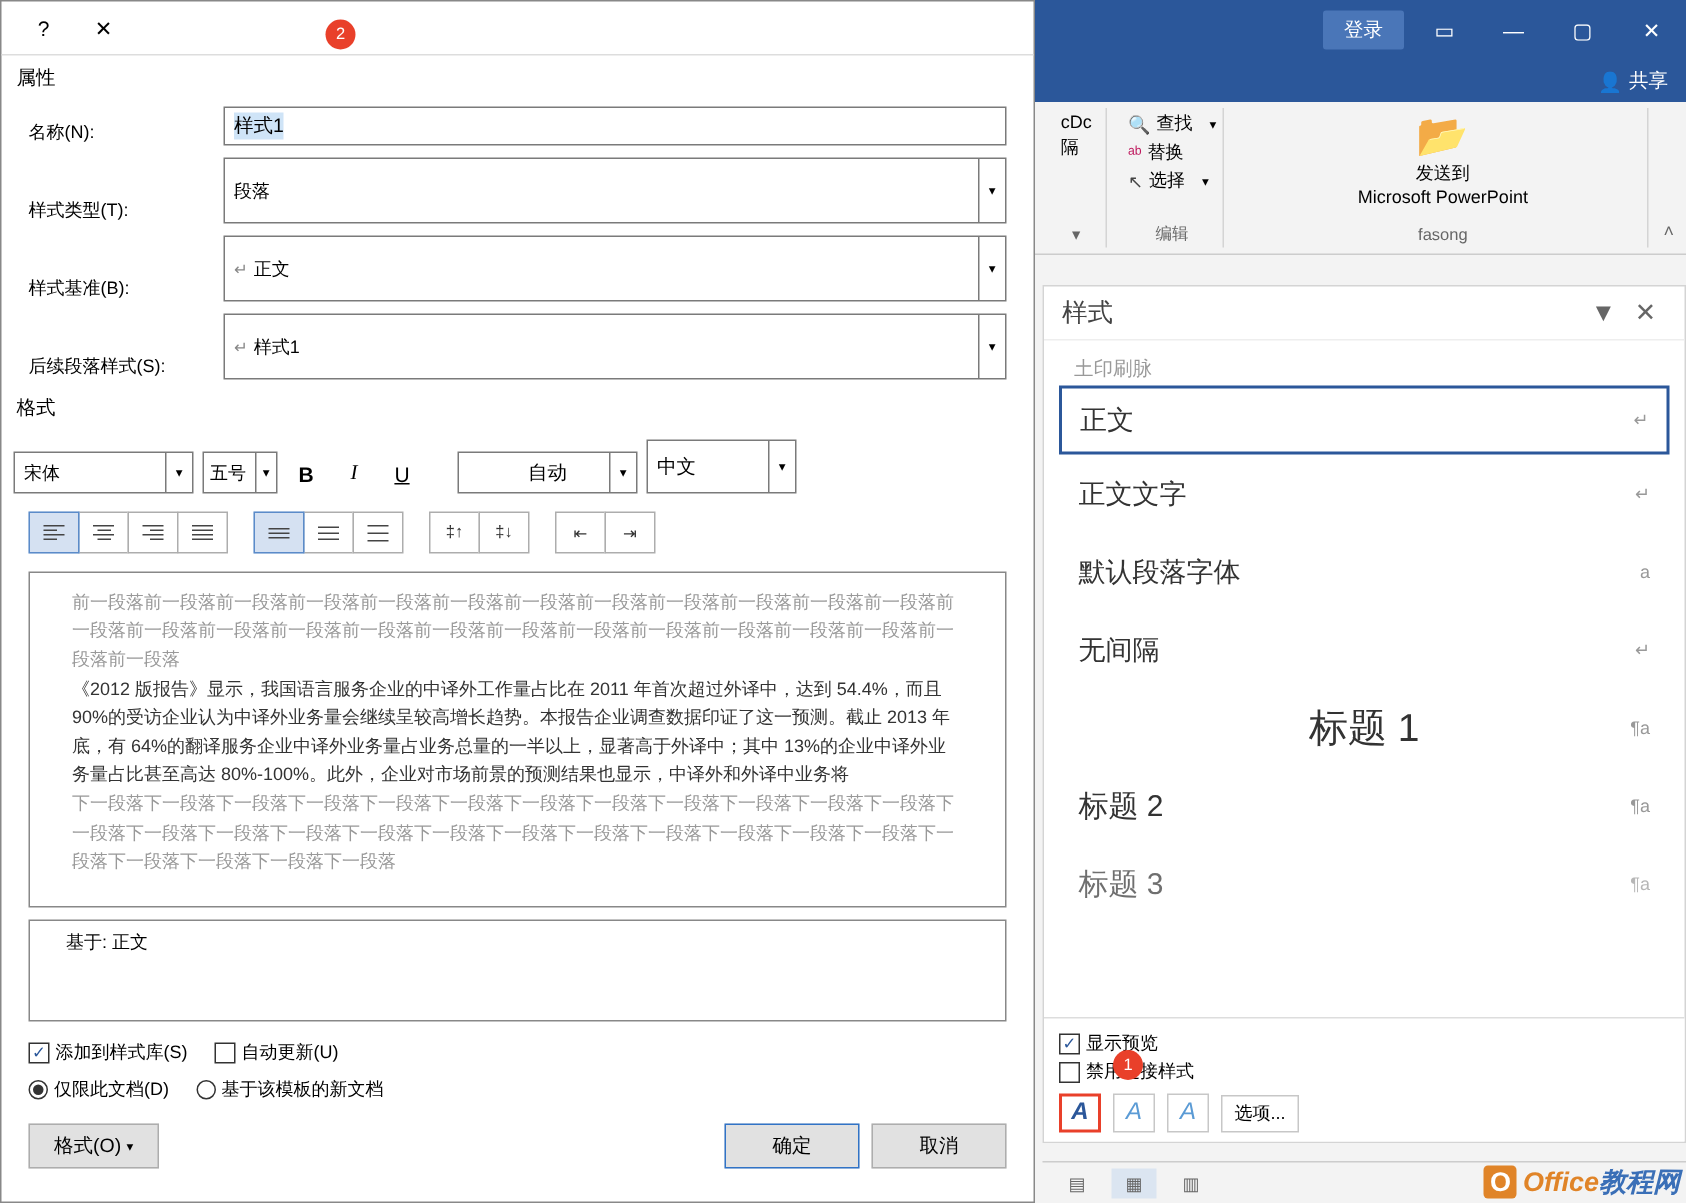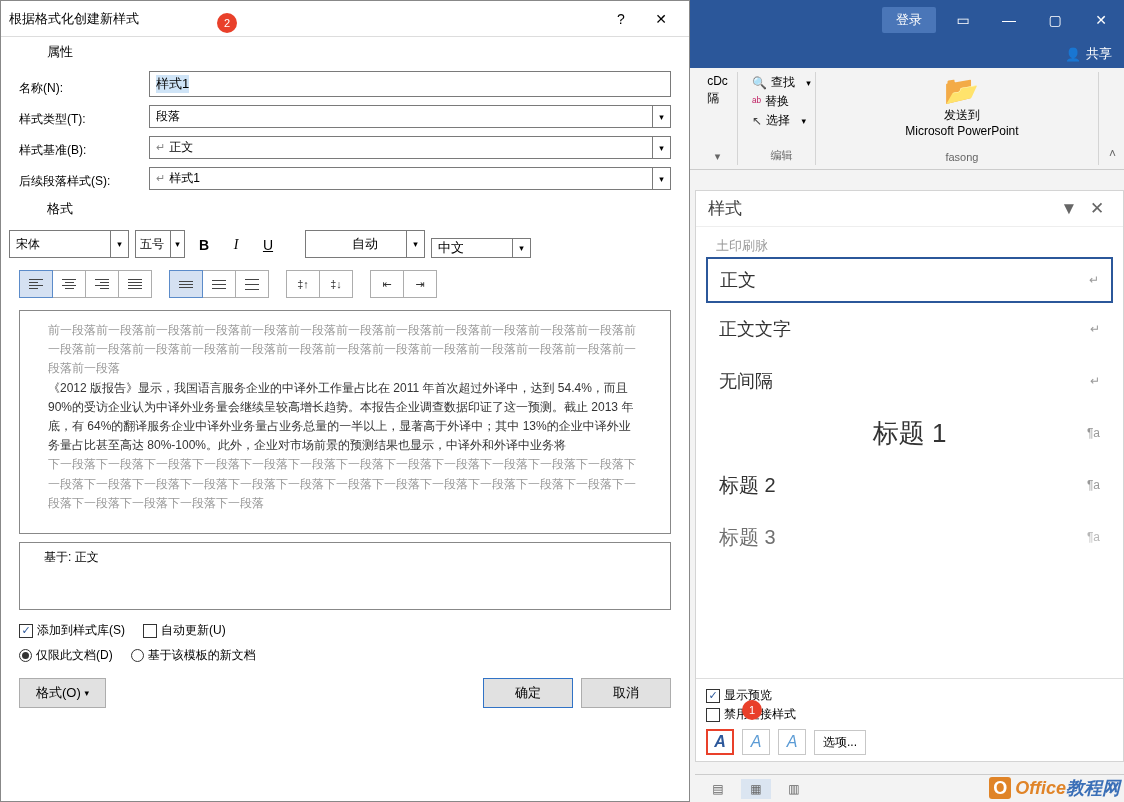--- a/index.html
+++ b/index.html
@@ -6,41 +6,41 @@
 body { width: 1124px; height: 802px; background: #fff; overflow: hidden; position: relative; font-size: 12px; }
 
 
 .dialog { position: absolute; left: 0; top: 0; width: 690px; height: 802px; border: 1px solid #888; background: #fff; }
 .dlg-title { height: 36px; display: flex; align-items: center; padding: 0 8px; border-bottom: 1px solid #ddd; }
 .dlg-title .t { flex: 1; font-size: 13px; }
 .dlg-title .help, .dlg-title .close { width: 40px; height: 30px; display: flex; align-items: center; justify-content: center; font-size: 14px; cursor: pointer; }
 .badge-red { position: absolute; width: 20px; height: 20px; border-radius: 50%; background: #e9402a; color: #fff; display: flex; align-items: center; justify-content: center; font-size: 11px; }
 .badge2 { left: 216px; top: 12px; }
 
-.section-hdr { padding: 6px 10px; font-size: 13px; margin-left: 36px; }
+.section-hdr { padding: 6px 10px; font-size: 13px; }
 .prop-row { display: flex; align-items: flex-end; padding: 4px 18px; gap: 10px; }
 .prop-row .lbl { width: 120px; }
 .prop-row .inp { flex: 1; height: 26px; border: 1px solid #7a7a7a; padding: 2px 6px; font-size: 13px; display: flex; align-items: center; }
-.prop-row .combo { flex: 1; height: 23px; border: 1px solid #7a7a7a; display: flex; align-items: center; padding: 0 6px; position: relative; background: #fff; }
+.prop-row .combo { flex: 1; height: 44px; border: 1px solid #7a7a7a; display: flex; align-items: center; padding: 0 6px; position: relative; background: #fff; }
 .combo .dd { position: absolute; right: 0; top: 0; bottom: 0; width: 18px; border-left: 1px solid #7a7a7a; display: flex; align-items: center; justify-content: center; }
 .combo .ret { color: #888; margin-right: 4px; font-size: 11px; }
 .highlight { background: #cfe4f7; }
 
 .format-row { display: flex; align-items: flex-end; padding: 6px 8px; gap: 6px; }
 .font-combo { width: 120px; height: 28px; border: 1px solid #7a7a7a; display: flex; align-items: center; padding: 0 6px; position: relative; }
 .font-combo .dd { position: absolute; right: 0; top: 0; bottom: 0; width: 18px; border-left: 1px solid #7a7a7a; display: flex; align-items: center; justify-content: center; }
 .size-combo { width: 50px; height: 28px; border: 1px solid #7a7a7a; display: flex; align-items: center; padding: 0 4px; position: relative; }
 .size-combo .dd { position: absolute; right: 0; top: 0; bottom: 0; width: 14px; border-left: 1px solid #7a7a7a; display: flex; align-items: center; justify-content: center; }
 .fmt-btn { width: 26px; height: 26px; border: 1px solid transparent; display: flex; align-items: center; justify-content: center; font-size: 14px; cursor: pointer; }
 .fmt-btn.bold { font-weight: 700; }
 .fmt-btn.ital { font-style: italic; font-family: serif; }
 .fmt-btn.under { text-decoration: underline; }
 .color-combo { width: 120px; height: 28px; border: 1px solid #7a7a7a; display: flex; align-items: center; justify-content: center; position: relative; font-size: 13px; }
 .color-combo .dd { position: absolute; right: 0; top: 0; bottom: 0; width: 18px; border-left: 1px solid #7a7a7a; display: flex; align-items: center; justify-content: center; }
-.lang-combo { width: 100px; height: 20px; border: 1px solid #7a7a7a; display: flex; align-items: center; padding: 0 6px; position: relative; font-size: 13px; }
+.lang-combo { width: 100px; height: 36px; border: 1px solid #7a7a7a; display: flex; align-items: center; padding: 0 6px; position: relative; font-size: 13px; }
 .lang-combo .dd { position: absolute; right: 0; top: 0; bottom: 0; width: 18px; border-left: 1px solid #7a7a7a; display: flex; align-items: center; justify-content: center; }
 
 .align-row { display: flex; align-items: center; padding: 6px 18px; gap: 0; }
 .align-grp { display: flex; border: 0; margin-right: 18px; }
 .align-btn { width: 34px; height: 28px; border: 1px solid #adadad; background: #fff; display: flex; align-items: center; justify-content: center; cursor: pointer; margin-right: -1px; }
 .align-btn.active { background: #d5e1f2; border-color: #5b8bc9; z-index: 1; }
 .align-icon { display: flex; flex-direction: column; gap: 2px; }
 .align-icon span { display: block; height: 1px; background: #444; }
 .align-icon.left span:nth-child(odd){width:14px;} .align-icon.left span:nth-child(even){width:9px;}
 .align-icon.center span:nth-child(odd){width:14px;} .align-icon.center span:nth-child(even){width:9px;margin:0 auto;}
@@ -105,21 +105,20 @@
 .watermark { position: absolute; right: 4px; bottom: 2px; display: flex; align-items: center; gap: 4px; font-size: 18px; font-weight: 700; }
 .watermark .o { color: #e08428; font-style: italic; }
 .watermark .rest { color: #3a6fb7; font-style: italic; }
 .chevron { font-size: 9px; }
 </style>
 </head>
 <body>
 
 <div class="dialog">
   <div class="dlg-title">
-    <span class="t">根据格式化创建新样式</span>
     <div class="help">?</div>
     <div class="close">✕</div>
   </div>
   <div class="badge-red badge2">2</div>
 
   <div class="section-hdr">属性</div>
 
   <div class="prop-row">
     <div class="lbl"><span>名称(N):</span></div>
     <div class="inp">
@@ -361,20 +360,24 @@
   <div class="style-list">
     <div style="color:#999;padding:2px 10px;font-size:13px">土印刷脉</div>
     <div class="style-item sel">
         <span>正文</span>
         <span class="mk">↵</span>
       </div>
     <div class="style-item" style="font-family:SimSun,serif">
         <span>正文文字</span>
         <span class="mk">↵</span>
       </div>
+    <div class="style-item">
+        <span>默认段落字体</span>
+        <span class="mk">a</span>
+      </div>
     <div class="style-item" style="font-family:SimSun,serif">
         <span>无间隔</span>
         <span class="mk">↵</span>
       </div>
     <div class="style-item h1">
         <span>标题 1</span>
         <span class="mk">¶a</span>
       </div>
     <div class="style-item h2">
         <span>标题 2</span>

